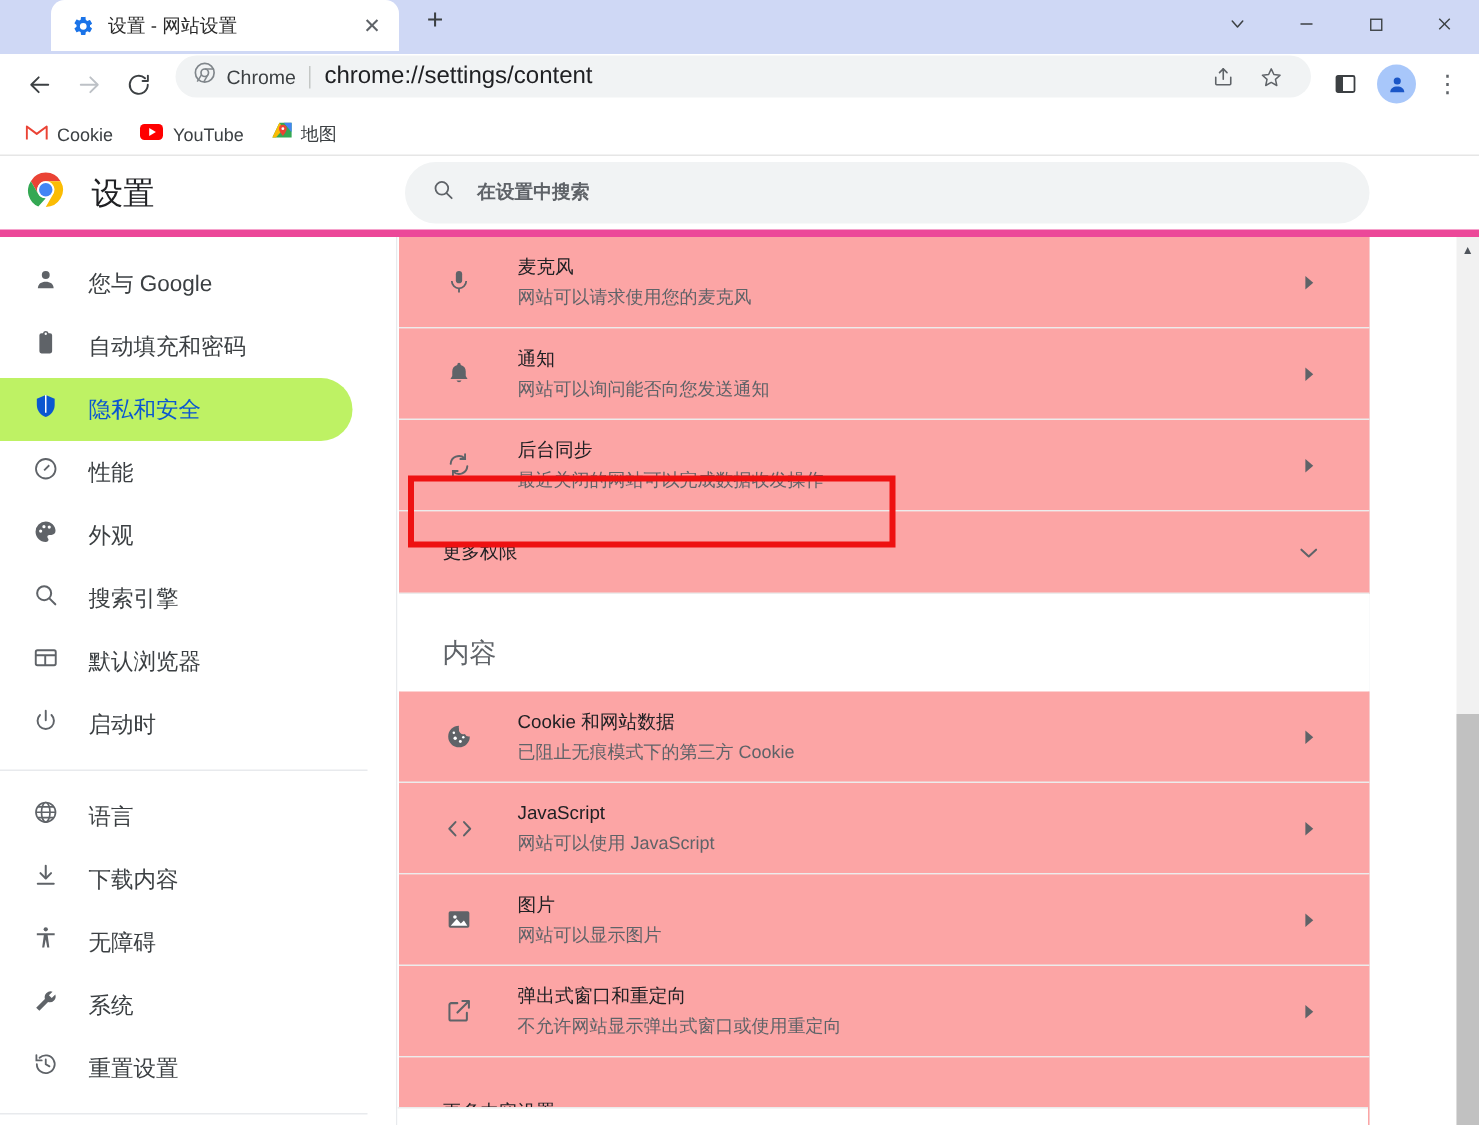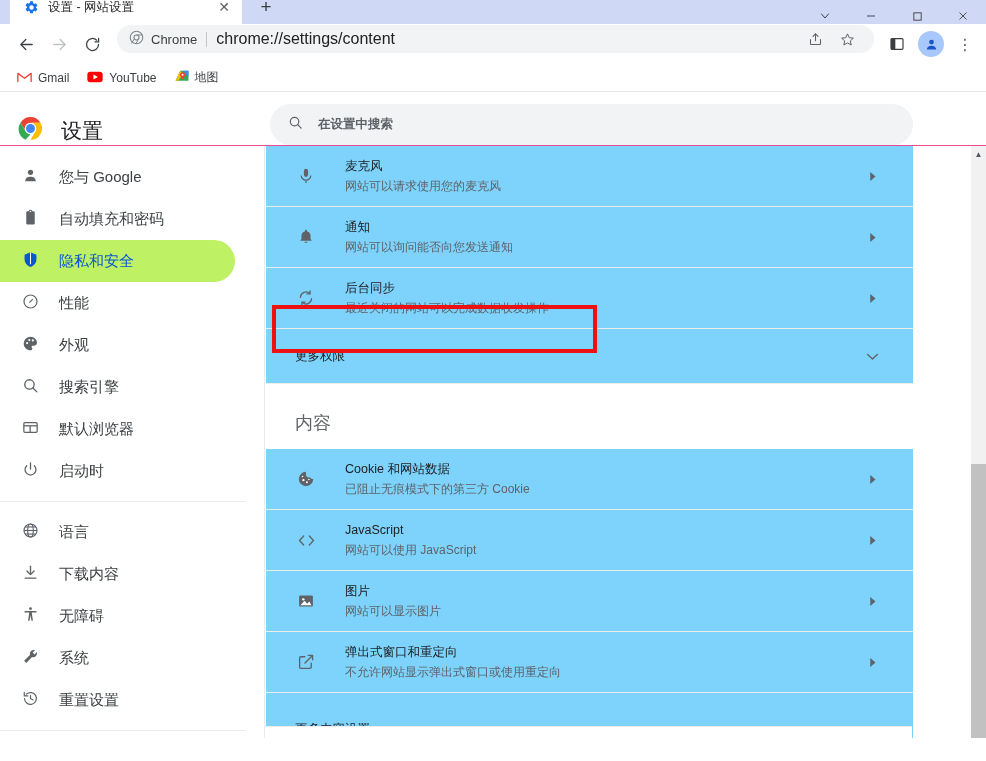--- a/index.html
+++ b/index.html
@@ -7,25 +7,26 @@
   html, body {
     width: 986px; height: 761px;
     font-family: "Liberation Sans", "DejaVu Sans", sans-serif;
     overflow: hidden;
     background: #ffffff;
   }
   body { position: relative; }
 
   
   .tabstrip {
-    height: 24px;
+    height: 36px;
     background: #cfd8f5;
     display: flex;
-    align-items: flex-end;
+    align-items: flex-start;
     position: relative;
+    padding-left: 24px;
   }
   .tab {
     margin-left: 10px;
     width: 232px;
     height: 34px;
     background: #ffffff;
     border-radius: 9px 9px 0 0;
     display: flex;
     align-items: center;
     padding: 0 8px 0 13px;
@@ -151,22 +152,22 @@
     border-radius: 4px;
     margin-right: 4px;
   }
   .bm-label { font-size: 12px; color: #3c4043; white-space: nowrap; }
 
   
   .settings-header {
     height: 54px;
     background: #ffffff;
     display: flex;
-    align-items: flex-end;
-    border-bottom: 1px solid #ec4899;
+    align-items: center;
+    border-bottom: 5px solid #ec4899;
   }
   .sh-brand {
     width: 270px;
     display: flex;
     align-items: center;
     padding-left: 18px;
     gap: 18px;
     flex: 0 0 270px;
   }
   .sh-title { font-size: 21px; color: #202124; }
@@ -233,21 +234,21 @@
     width: 647px;
     background: #ffffff;
     box-shadow: 0 0 0 1px #e8eaed inset;
   }
   .row {
     display: flex;
     align-items: center;
     min-height: 61px;
     padding: 10px 31px 10px 29px;
     border-bottom: 1px solid #ececec;
-    background: #7dd3fc;
+    background: #fca5a5;
   }
   .row:last-child { border-bottom: none; align-items: flex-end; }
   .row-ic {
     width: 22px; flex: 0 0 22px;
     display: flex; align-items: center; justify-content: center;
     color: #5f6368;
     margin-right: 28px;
   }
   .row-txt { flex: 1; min-width: 0; }
   .row-title {
@@ -426,21 +427,21 @@
   </div>
 </div>
 
 <div class="bookmarks">
   <div class="bm">
     <span>
       <svg width="15" height="12" viewBox="0 0 24 18">
         <path d="M1.4 17 V3.2 L12 11 L22.6 3.2 V17" fill="none" stroke="#ea4335" stroke-width="2.1" stroke-linejoin="round"></path>
       </svg>
     </span>
-    <span class="bm-label">Gmail</span>
+    <span class="bm-label">Cookie</span>
   </div>
   <div class="bm">
     <span>
       <svg width="16" height="12" viewBox="0 0 24 18">
         <rect x="0.5" y="1" width="23" height="16" rx="4.5" fill="#ff0000"></rect>
         <polygon points="9.7,5.1 16.4,9 9.7,12.9" fill="#ffffff"></polygon>
       </svg>
     </span>
     <span class="bm-label">YouTube</span>
   </div>

